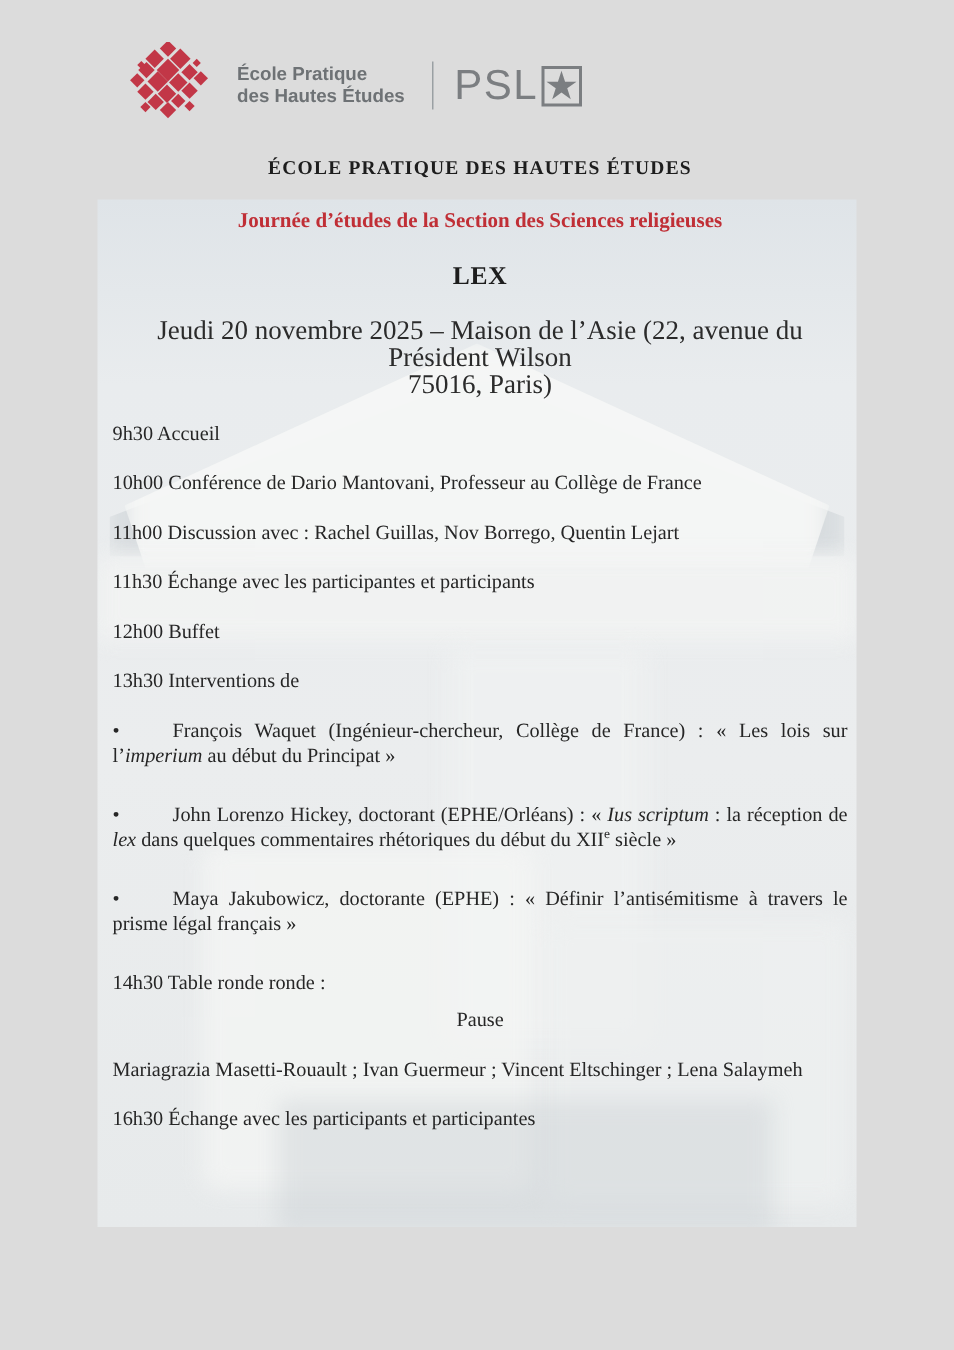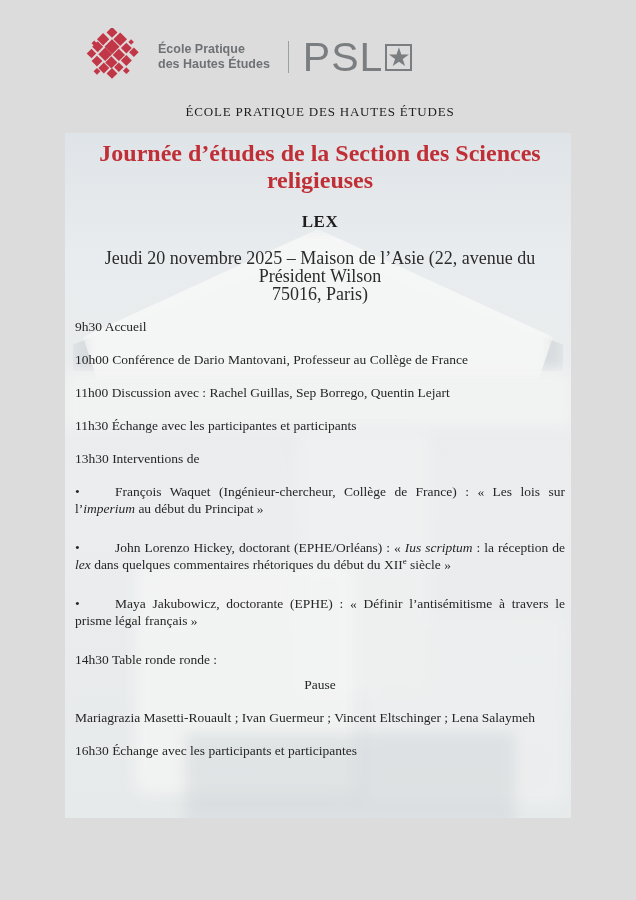--- a/index.html
+++ b/index.html
@@ -33,21 +33,21 @@
     width: 1px; height: 32px;
     background: #9aa0a3;
     margin: 0 14px 0 18px;
   }
   .psl-wrap {
     display: flex;
     align-items: center;
     font-family: "Liberation Sans", sans-serif;
     color: #7b7e81;
   }
-  .psl-letters { font-size: 41px; letter-spacing: 1px; line-height: 1; }
+  .psl-letters { font-size: 28px; letter-spacing: 1px; line-height: 1; }
   .psl-star-box {
     width: 27px; height: 27px;
     border: 2px solid #7b7e81;
     display: flex; align-items: center; justify-content: center;
     font-size: 26px; line-height: 1;
     margin-left: 2px;
     overflow: hidden;
   }
 
   
@@ -96,28 +96,28 @@
   
   .content {
     position: absolute;
     left: 75px; top: 104px;
     width: 490px;
     z-index: 2;
   }
   .institution {
     text-align: center;
     font-size: 13px;
-    font-weight: normal;
+    font-weight: bold;
     letter-spacing: 0.8px;
     color: #1d1d1d;
     margin-bottom: 20px;
   }
   .main-title {
     text-align: center;
-    font-size: 24px;
+    font-size: 14px;
     font-weight: bold;
     color: #c02f36;
     margin-bottom: 18px;
   }
   .subtitle {
     text-align: center;
     font-size: 17px;
     font-weight: bold;
     letter-spacing: 0.5px;
     color: #1d1d1d;
@@ -197,22 +197,23 @@
   <div class="institution">ÉCOLE PRATIQUE DES HAUTES ÉTUDES</div>
   <div class="main-title">Journée d’études de la Section des Sciences religieuses</div>
   <div class="subtitle">LEX</div>
   <div class="date-block">
     <div class="date-line">Jeudi 20 novembre 2025 – Maison de l’Asie (22, avenue du Président Wilson</div>
     <div class="date-line">75016, Paris)</div>
   </div>
   <div>
       <p class="para p-time"><span class="seg-b">9h30</span><span class="seg-n"> Accueil</span></p>
       <p class="para p-time"><span class="seg-b">10h00 Conférence de Dario Mantovani, Professeur au Collège de France</span></p>
-      <p class="para p-time"><span class="seg-b">11h00</span><span class="seg-n"> Discussion avec : Rachel Guillas, Sep Borrego, Quentin Lejart</span></p>
+      <p class="para p-time"><span class="seg-b">11h00</span><span class="seg-n"> Discussion avec : Rachel Guillas, Nov Borrego, Quentin Lejart</span></p>
       <p class="para p-time"><span class="seg-b">11h30</span><span class="seg-n"> Échange avec les participantes et participants</span></p>
+      <p class="para p-time"><span class="seg-b">12h00</span><span class="seg-n"> Buffet</span></p>
       <p class="para p-time"><span class="seg-b">13h30</span><span class="seg-n"> Interventions de</span></p>
       <p class="para p-bullet"><span class="bullet-glyph">•</span><span class="seg-b">François Waquet</span><span class="seg-n"> (Ingénieur-chercheur, Collège de France) : « Les lois sur l’</span><span class="seg-i">imperium</span><span class="seg-n"> au début du Principat »</span></p>
       <p class="para p-bullet"><span class="bullet-glyph">•</span><span class="seg-b">John Lorenzo Hickey</span><span class="seg-n">, doctorant (EPHE/Orléans) : « </span><span class="seg-i">Ius scriptum</span><span class="seg-n"> : la réception de </span><span class="seg-i">lex</span><span class="seg-n"> dans quelques commentaires rhétoriques du début du XII</span><sup class="seg-sup">e</sup><span class="seg-n"> siècle »</span></p>
       <p class="para p-bullet"><span class="bullet-glyph">•</span><span class="seg-b">Maya Jakubowicz</span><span class="seg-n">, doctorante (EPHE) : « Définir l’antisémitisme à travers le prisme légal français »</span></p>
       <p class="para p-time"><span class="seg-b">14h30</span><span class="seg-n"> Table ronde ronde :</span></p>
       <p class="para p-center"><span class="seg-n">Pause</span></p>
       <p class="para p-names"><span class="seg-b">Mariagrazia Masetti-Rouault ; Ivan Guermeur ; Vincent Eltschinger ; Lena Salaymeh</span></p>
       <p class="para p-time"><span class="seg-b">16h30</span><span class="seg-n"> Échange avec les participants et participantes</span></p>
     </div>
 </div>

